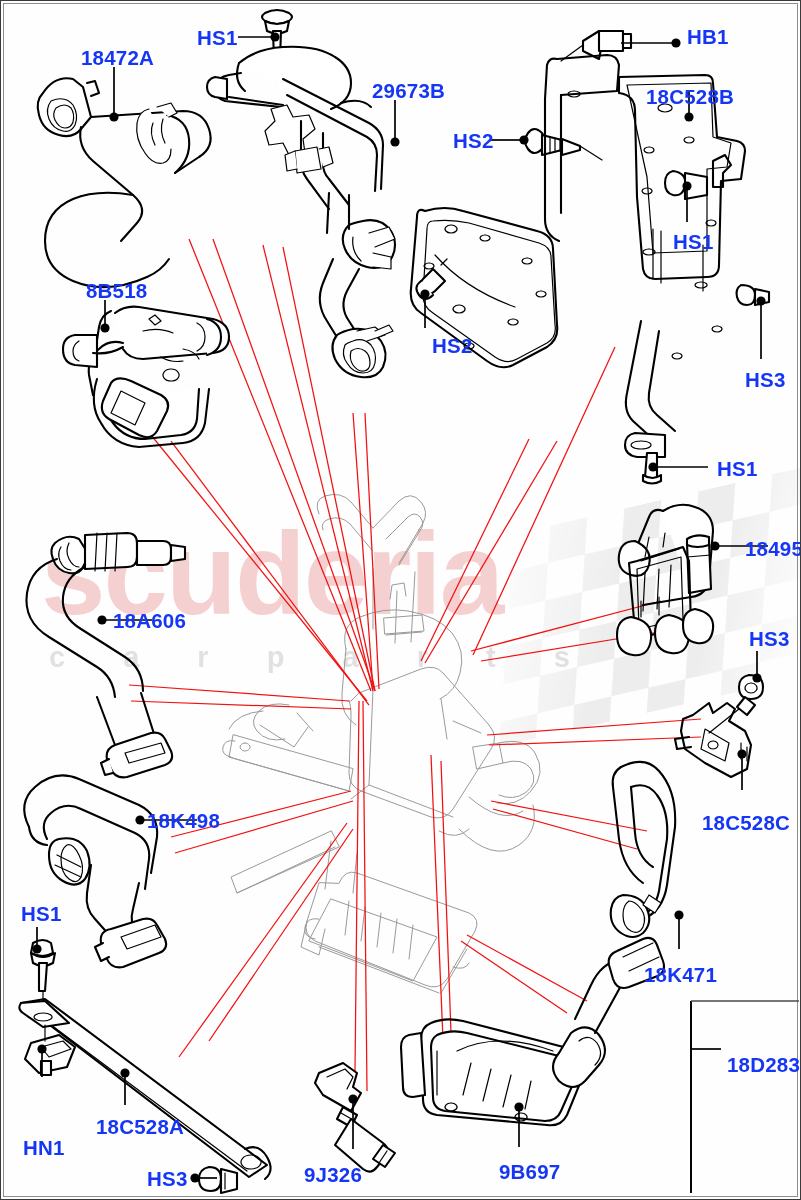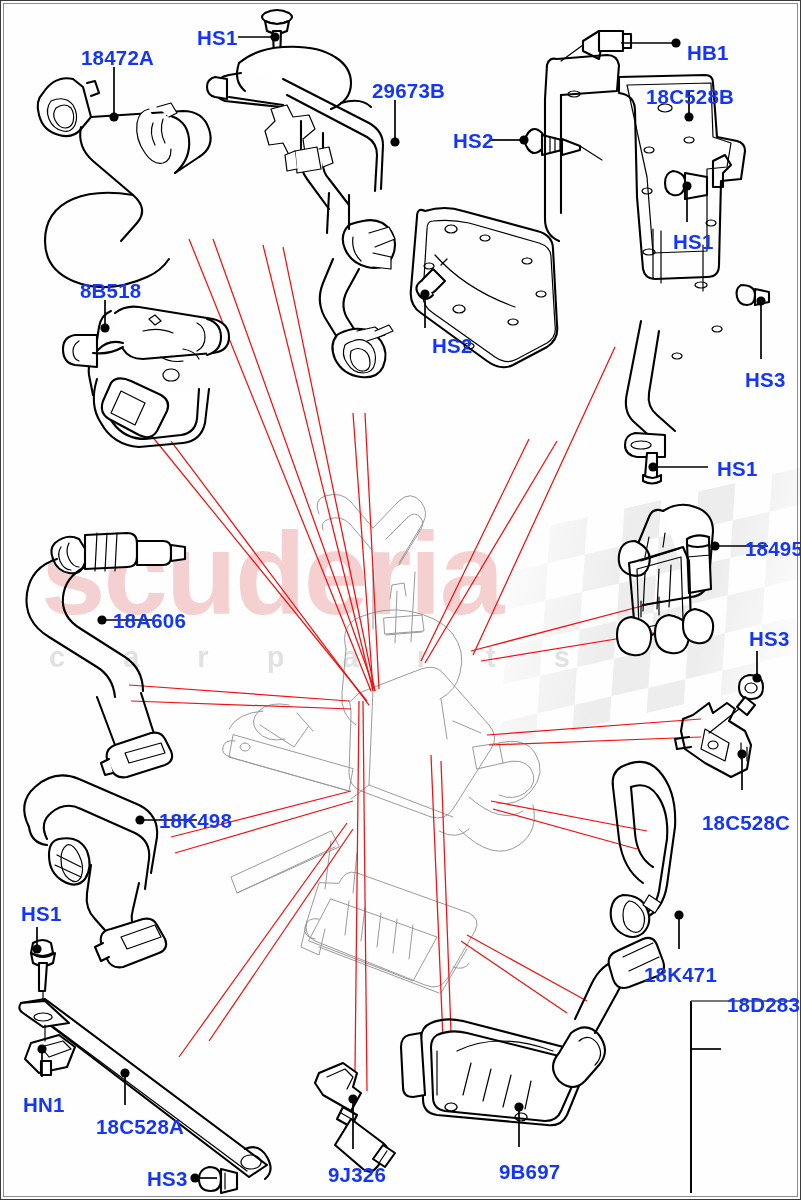--- a/index.html
+++ b/index.html
@@ -537,35 +537,35 @@
       <circle cx="194" cy="1177" r="4.6"></circle>
       <circle cx="352" cy="1098" r="4.6"></circle>
       <circle cx="518" cy="1106" r="4.6"></circle>
       <circle cx="678" cy="914" r="4.6"></circle>
     </g>
   </svg>
 
   <div class="lbl" style="left:80px;top:45px">18472A</div>
   <div class="lbl" style="left:196px;top:25px">HS1</div>
   <div class="lbl" style="left:371px;top:78px">29673B</div>
-  <div class="lbl" style="left:686px;top:40px">HB1</div>
+  <div class="lbl" style="left:686px;top:24px">HB1</div>
   <div class="lbl" style="left:645px;top:84px">18C528B</div>
   <div class="lbl" style="left:452px;top:128px">HS2</div>
   <div class="lbl" style="left:672px;top:229px">HS1</div>
   <div class="lbl" style="left:431px;top:333px">HS2</div>
   <div class="lbl" style="left:744px;top:367px">HS3</div>
   <div class="lbl" style="left:716px;top:456px">HS1</div>
-  <div class="lbl" style="left:79px;top:278px">8B518</div>
+  <div class="lbl" style="left:85px;top:278px">8B518</div>
   <div class="lbl" style="left:112px;top:608px">18A606</div>
   <div class="lbl" style="left:744px;top:536px">18495</div>
   <div class="lbl" style="left:748px;top:626px">HS3</div>
   <div class="lbl" style="left:701px;top:810px">18C528C</div>
-  <div class="lbl" style="left:158px;top:808px">18K498</div>
+  <div class="lbl" style="left:146px;top:808px">18K498</div>
   <div class="lbl" style="left:20px;top:901px">HS1</div>
-  <div class="lbl" style="left:22px;top:1092px">HN1</div>
+  <div class="lbl" style="left:22px;top:1135px">HN1</div>
   <div class="lbl" style="left:95px;top:1114px">18C528A</div>
   <div class="lbl" style="left:146px;top:1166px">HS3</div>
-  <div class="lbl" style="left:327px;top:1162px">9J326</div>
+  <div class="lbl" style="left:303px;top:1162px">9J326</div>
   <div class="lbl" style="left:498px;top:1159px">9B697</div>
   <div class="lbl" style="left:643px;top:962px">18K471</div>
-  <div class="lbl" style="left:726px;top:992px">18D283</div>
+  <div class="lbl" style="left:726px;top:1052px">18D283</div>
 
 </div>
 
 </body></html>

